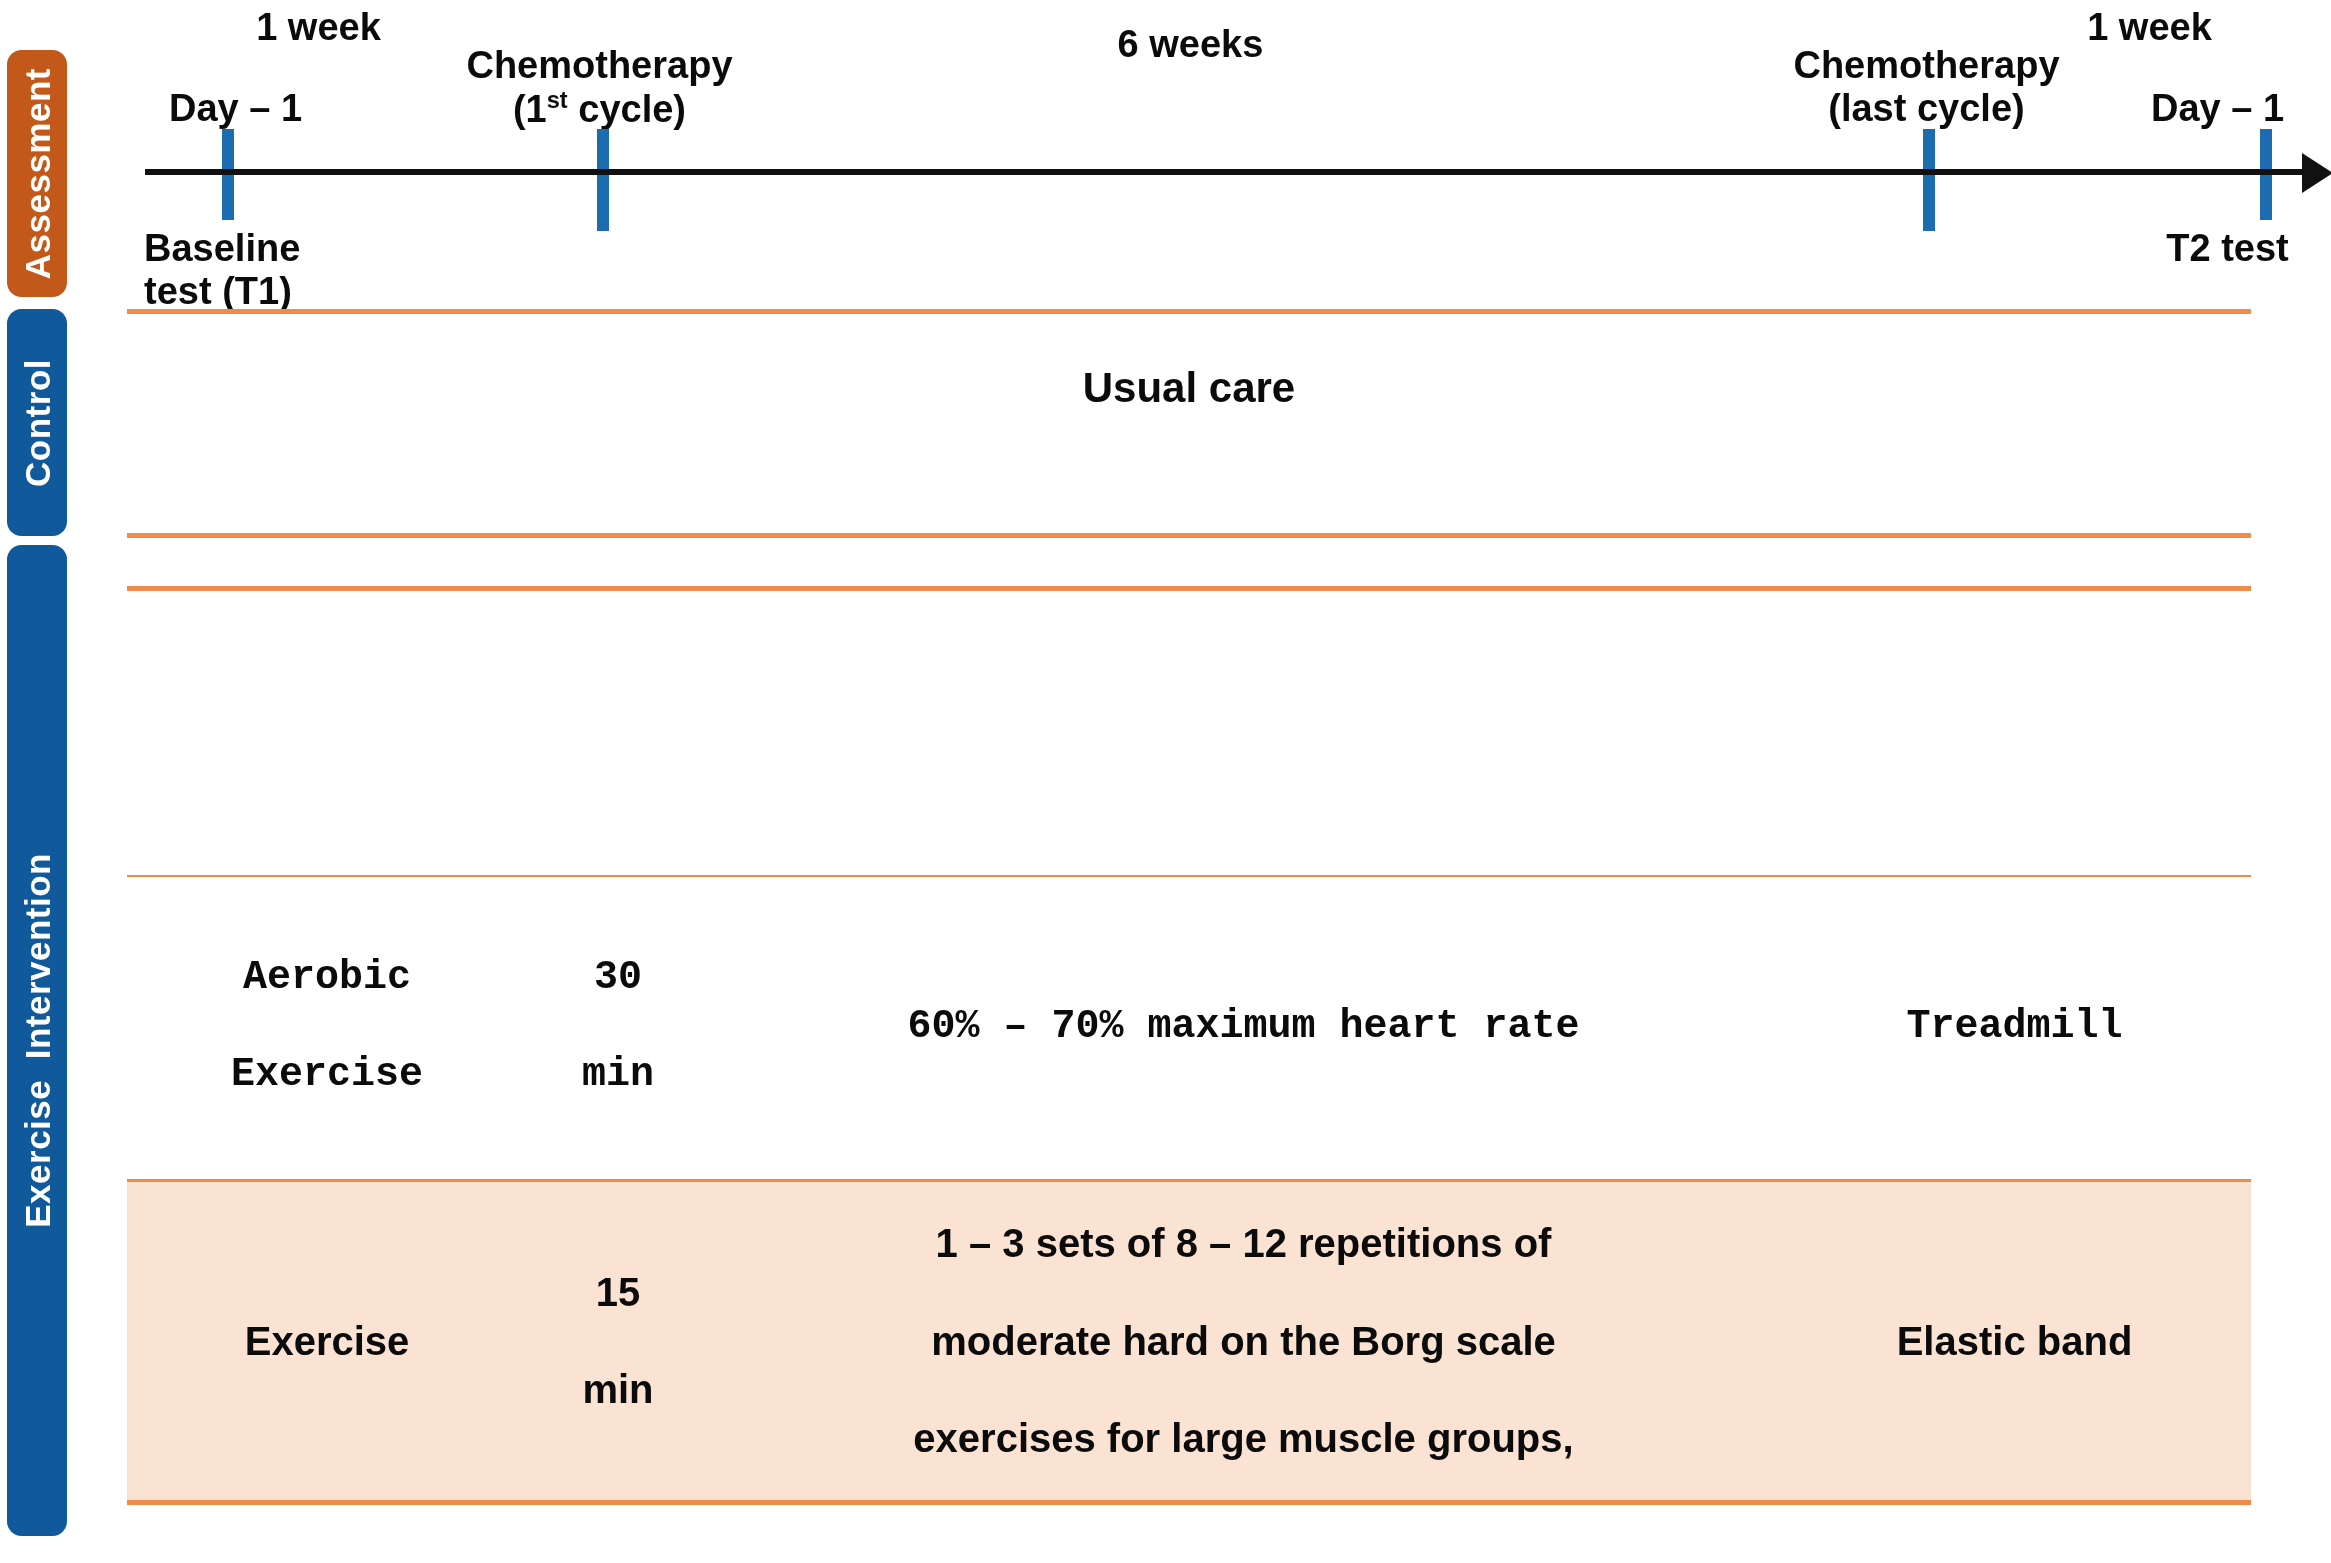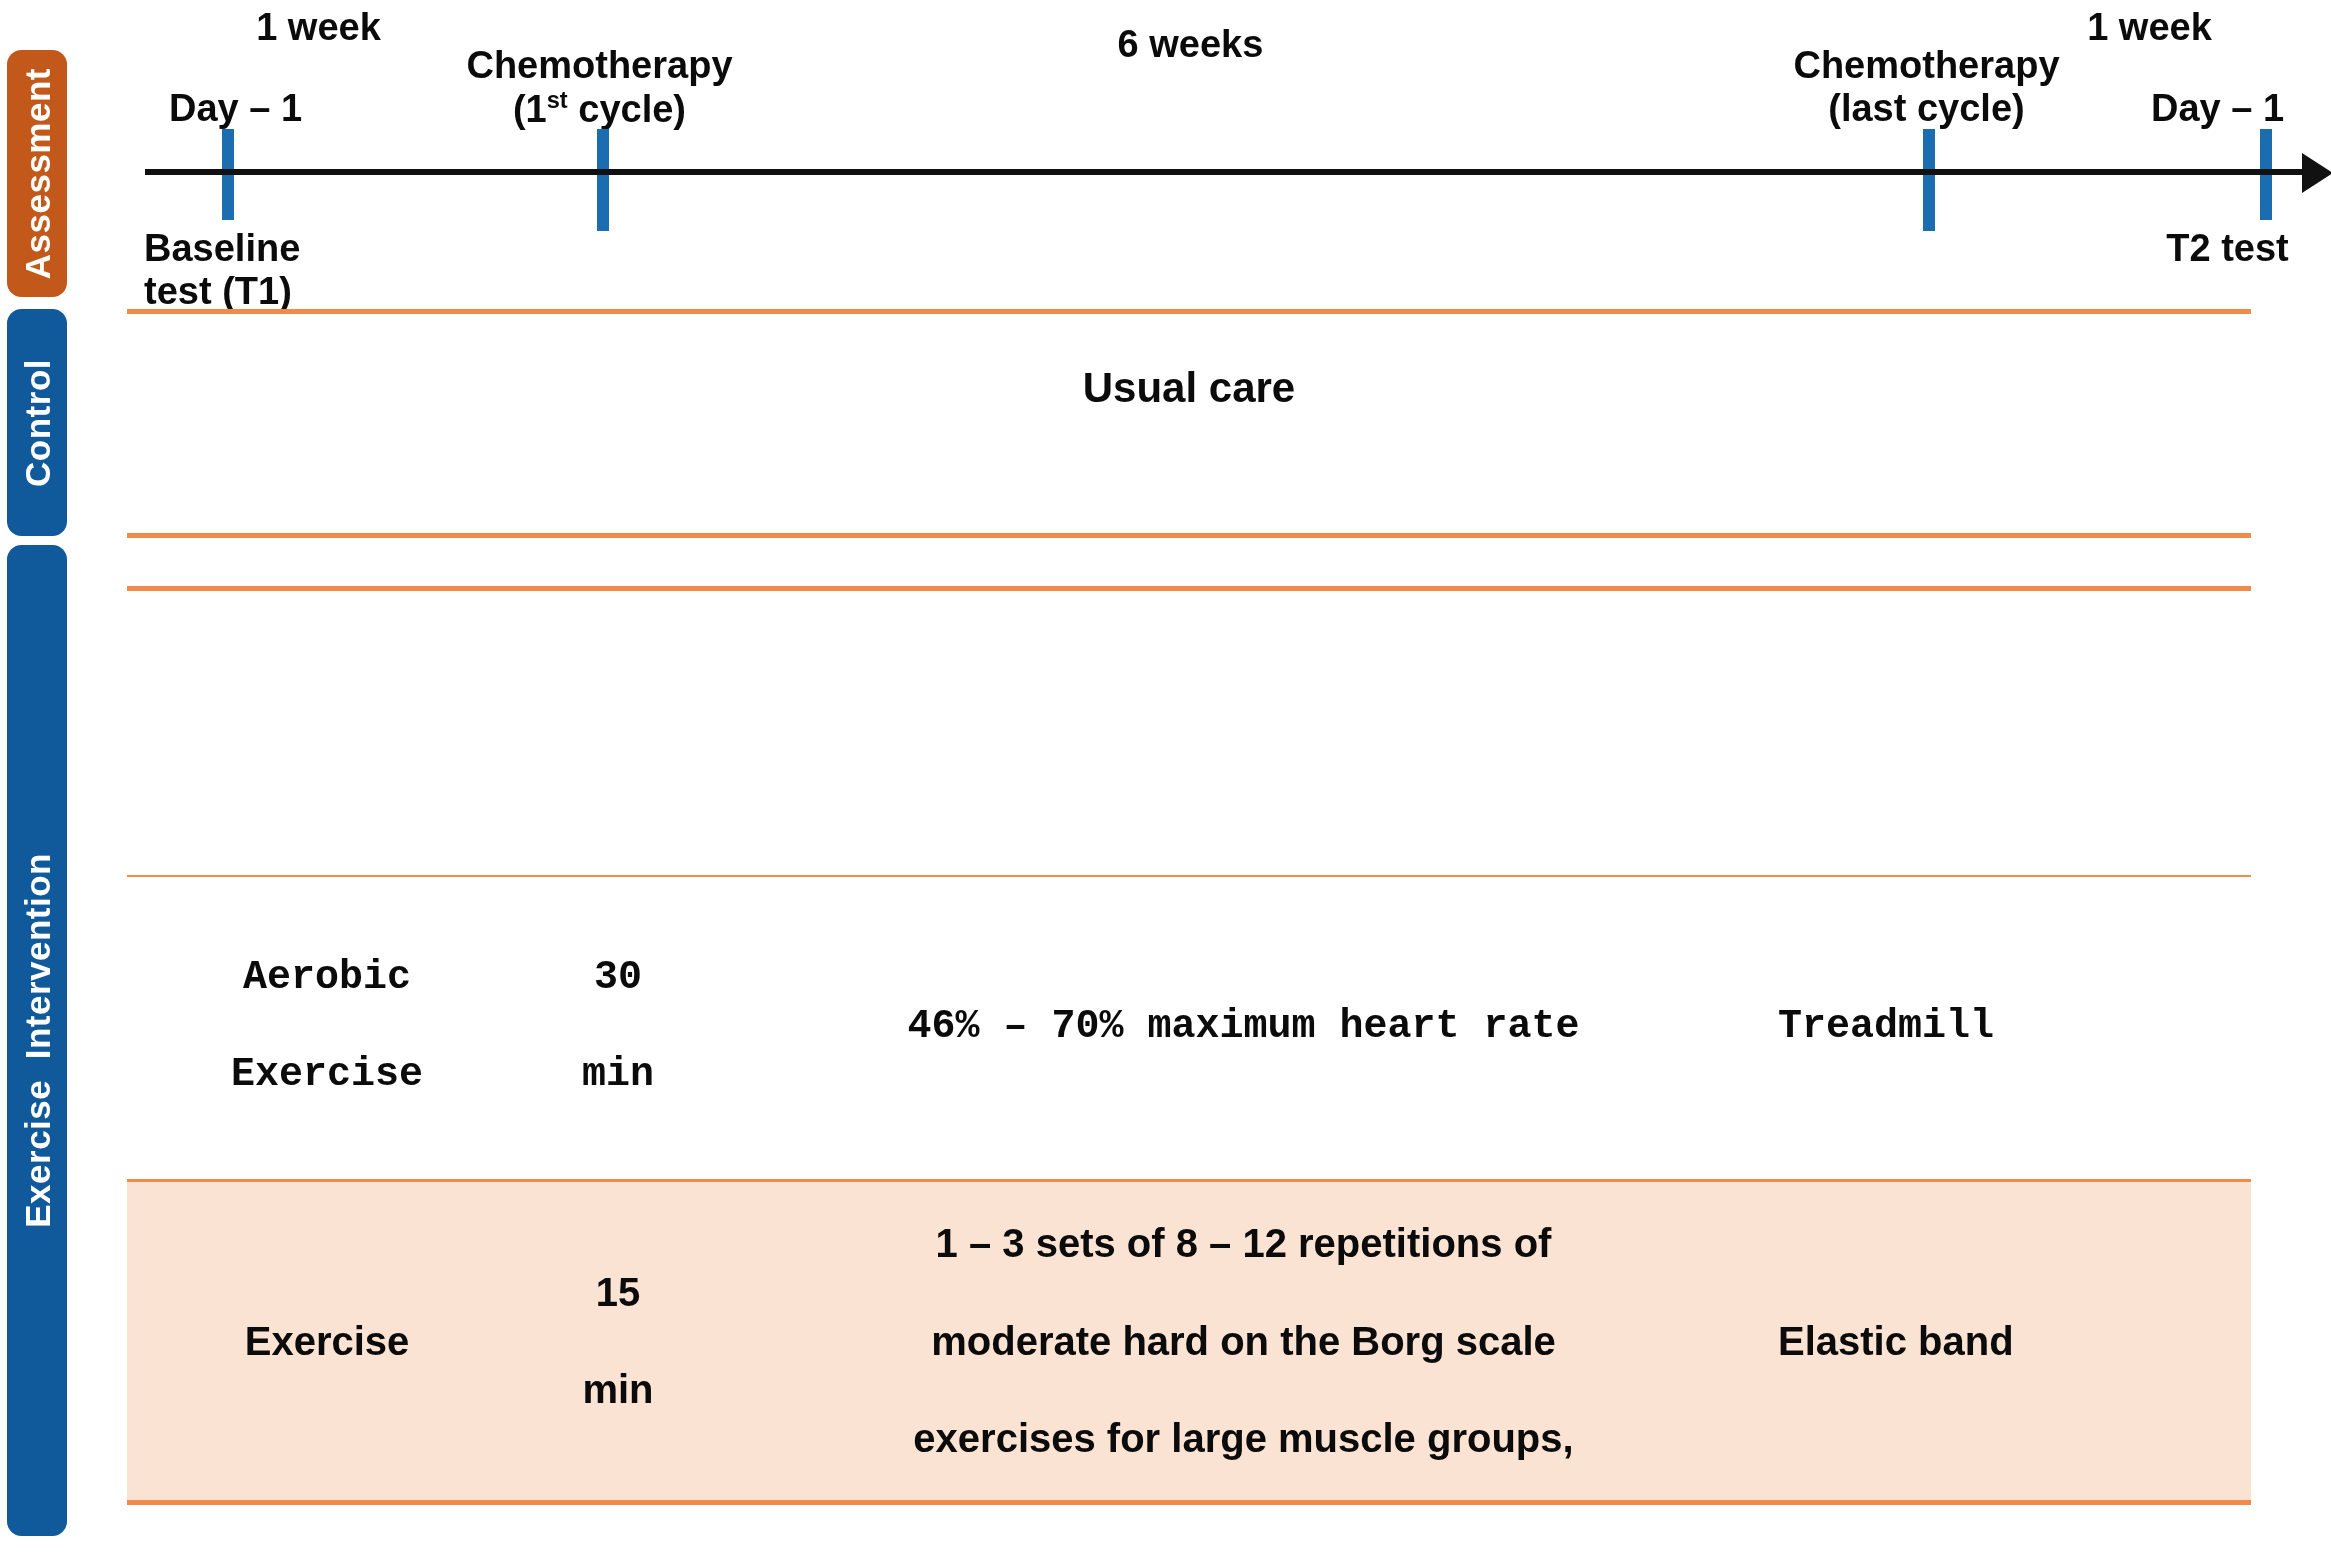--- a/index.html
+++ b/index.html
@@ -124,21 +124,21 @@
   .ex-row {
     position: absolute;
     left: 127px;
     width: 2124px;
     display: flex;
     align-items: center;
   }
   .ex-row .c-name   { width: 400px; text-align: center; }
   .ex-row .c-dur    { width: 182px; text-align: center; }
   .ex-row .c-desc   { flex: 1;      text-align: center; }
-  .ex-row .c-equip  { width: 473px; text-align: left; }
+  .ex-row .c-equip  { width: 473px; text-align: center; }
   .ex-row span, .ex-row div {
     font-size: 40px;
     font-weight: 700;
     line-height: 1.22;
     white-space: pre-line;
   }
   .row-aerobic {
     top: 877px; height: 300px;
     background: #ffffff;
     font-family: Liberation Mono, monospace;
@@ -209,21 +209,21 @@
 
   <div class="ex-row row-aerobic">
     <div class="c-name">
       <div>Aerobic</div>
       <div>Exercise</div>
     </div>
     <div class="c-dur">
       <div>30</div>
       <div>min</div>
     </div>
-    <div class="c-desc">46% – 70% maximum heart rate</div>
+    <div class="c-desc">60% – 70% maximum heart rate</div>
     <div class="c-equip">Treadmill</div>
   </div>
 
   <div class="ex-row row-strength">
     <div class="c-name">
       <div>Exercise</div>
     </div>
     <div class="c-dur">
       <div>15</div>
       <div>min</div>

